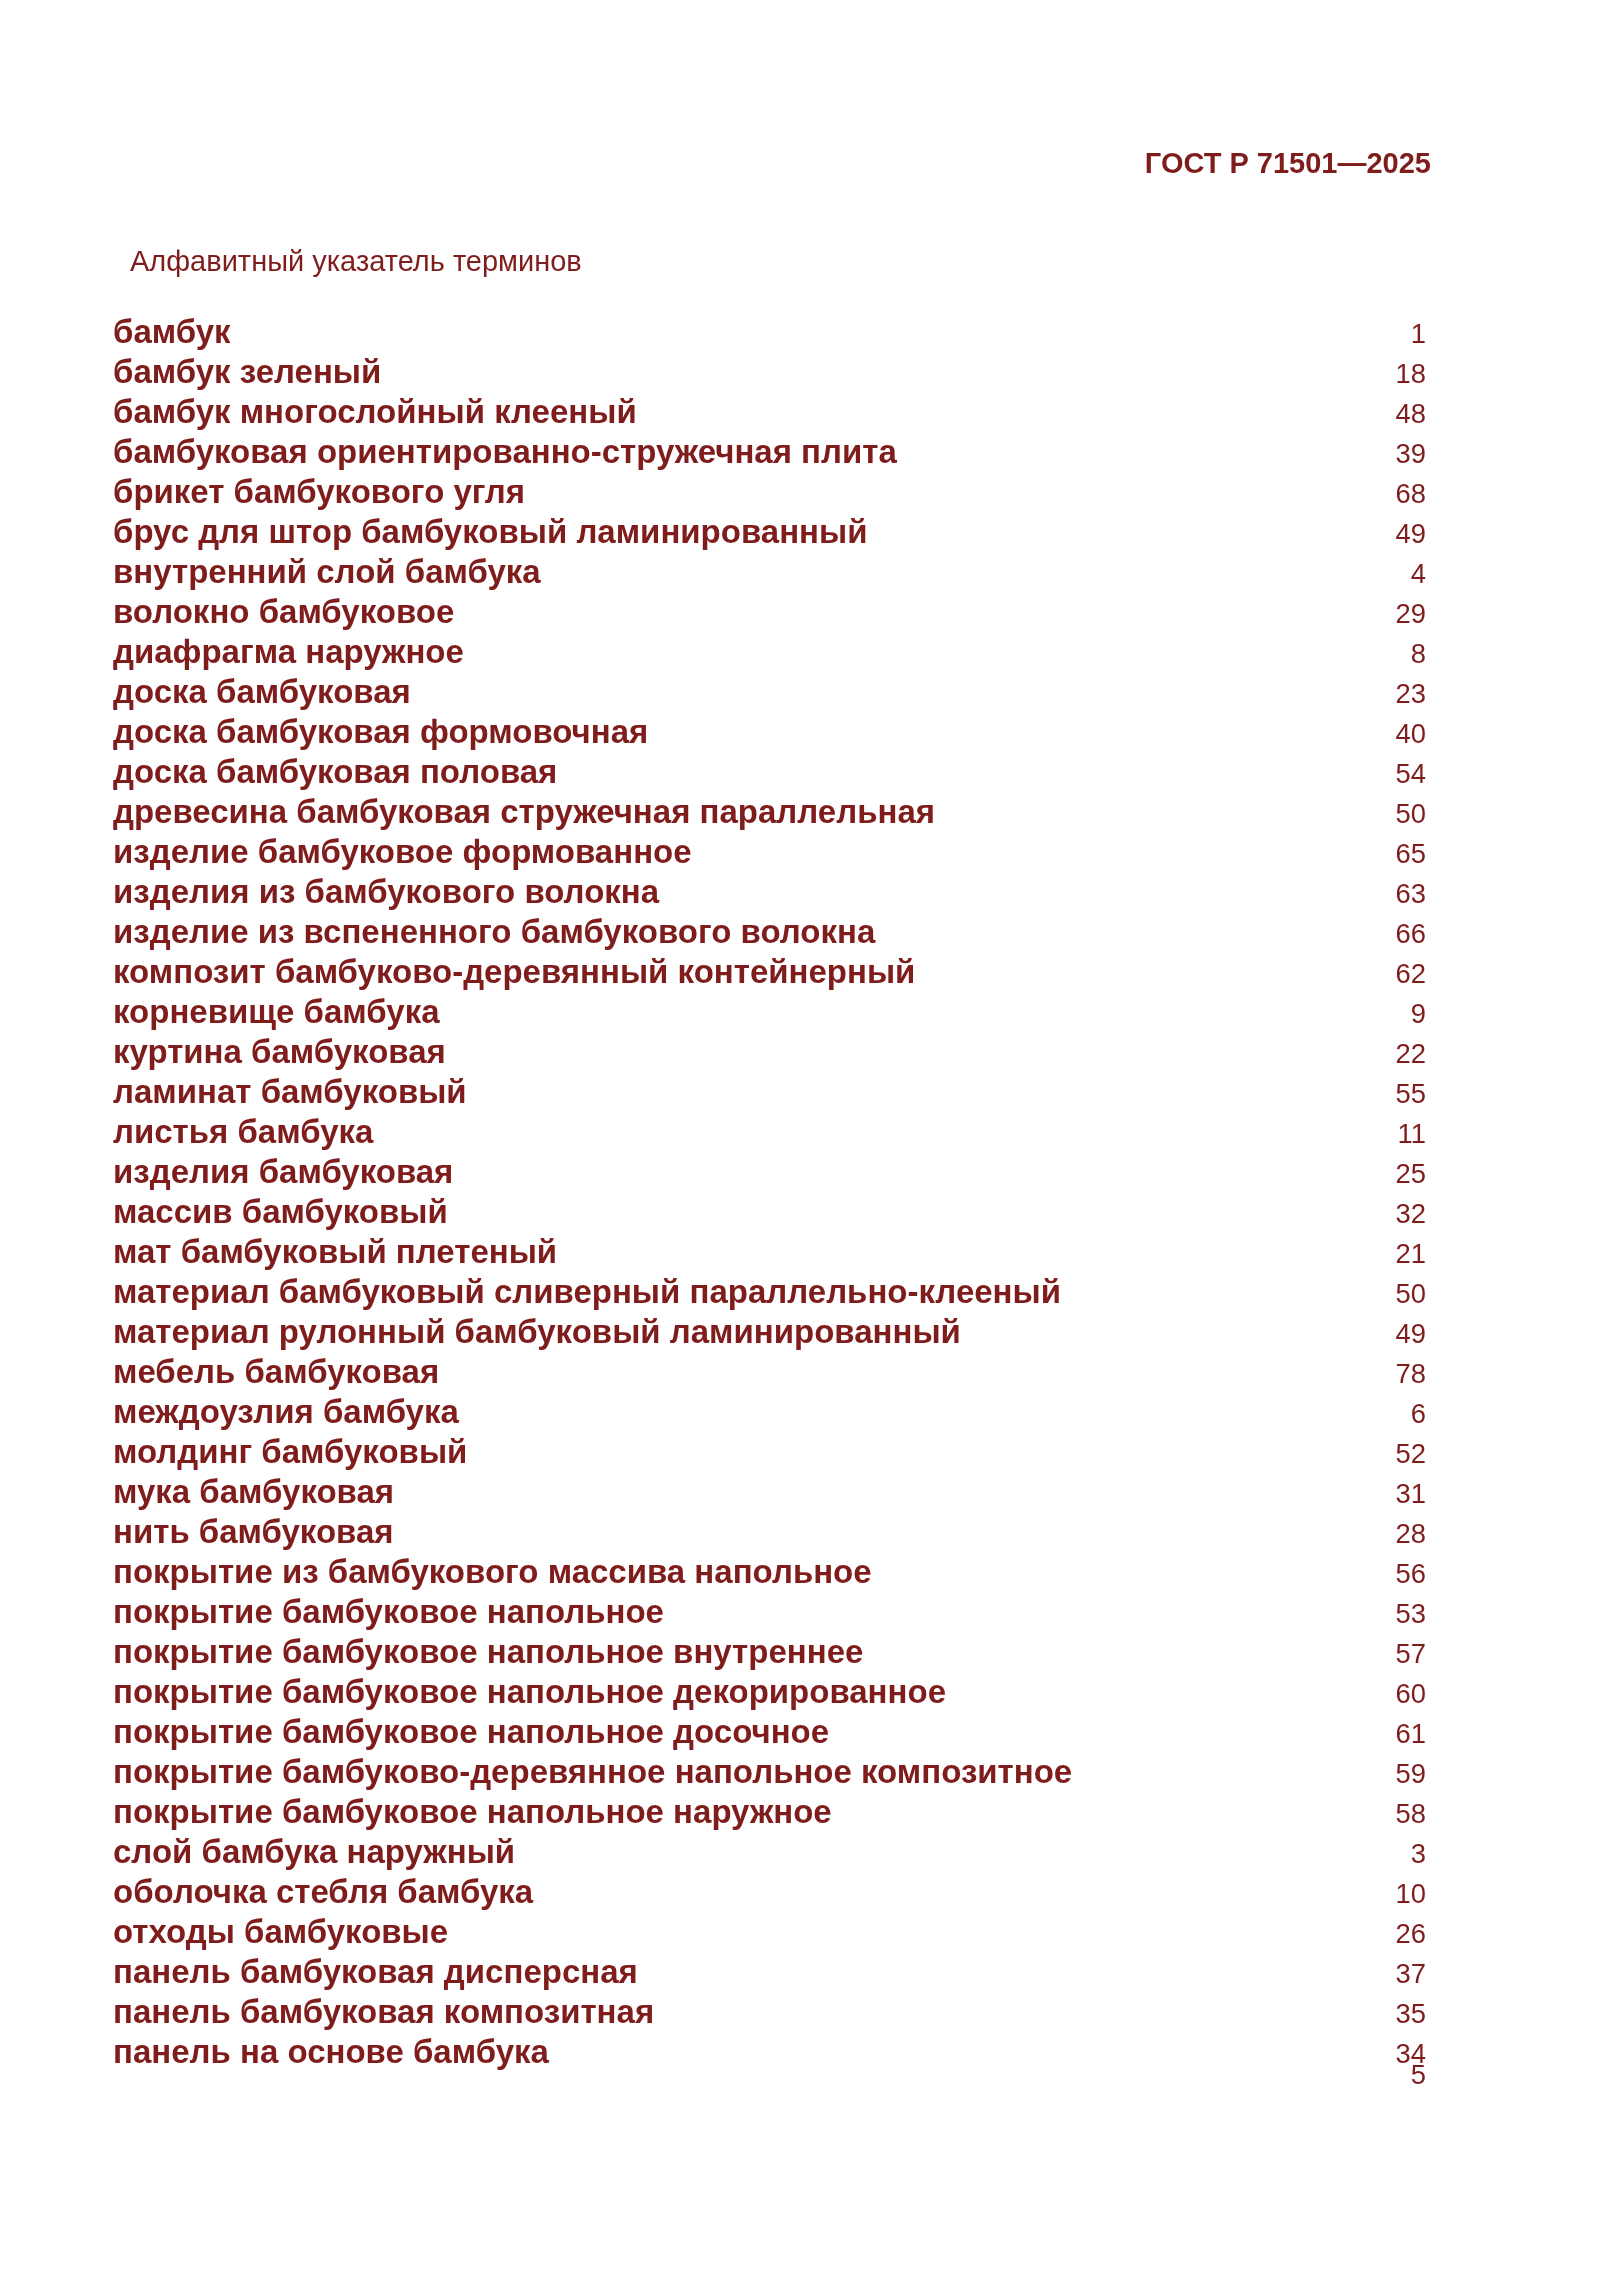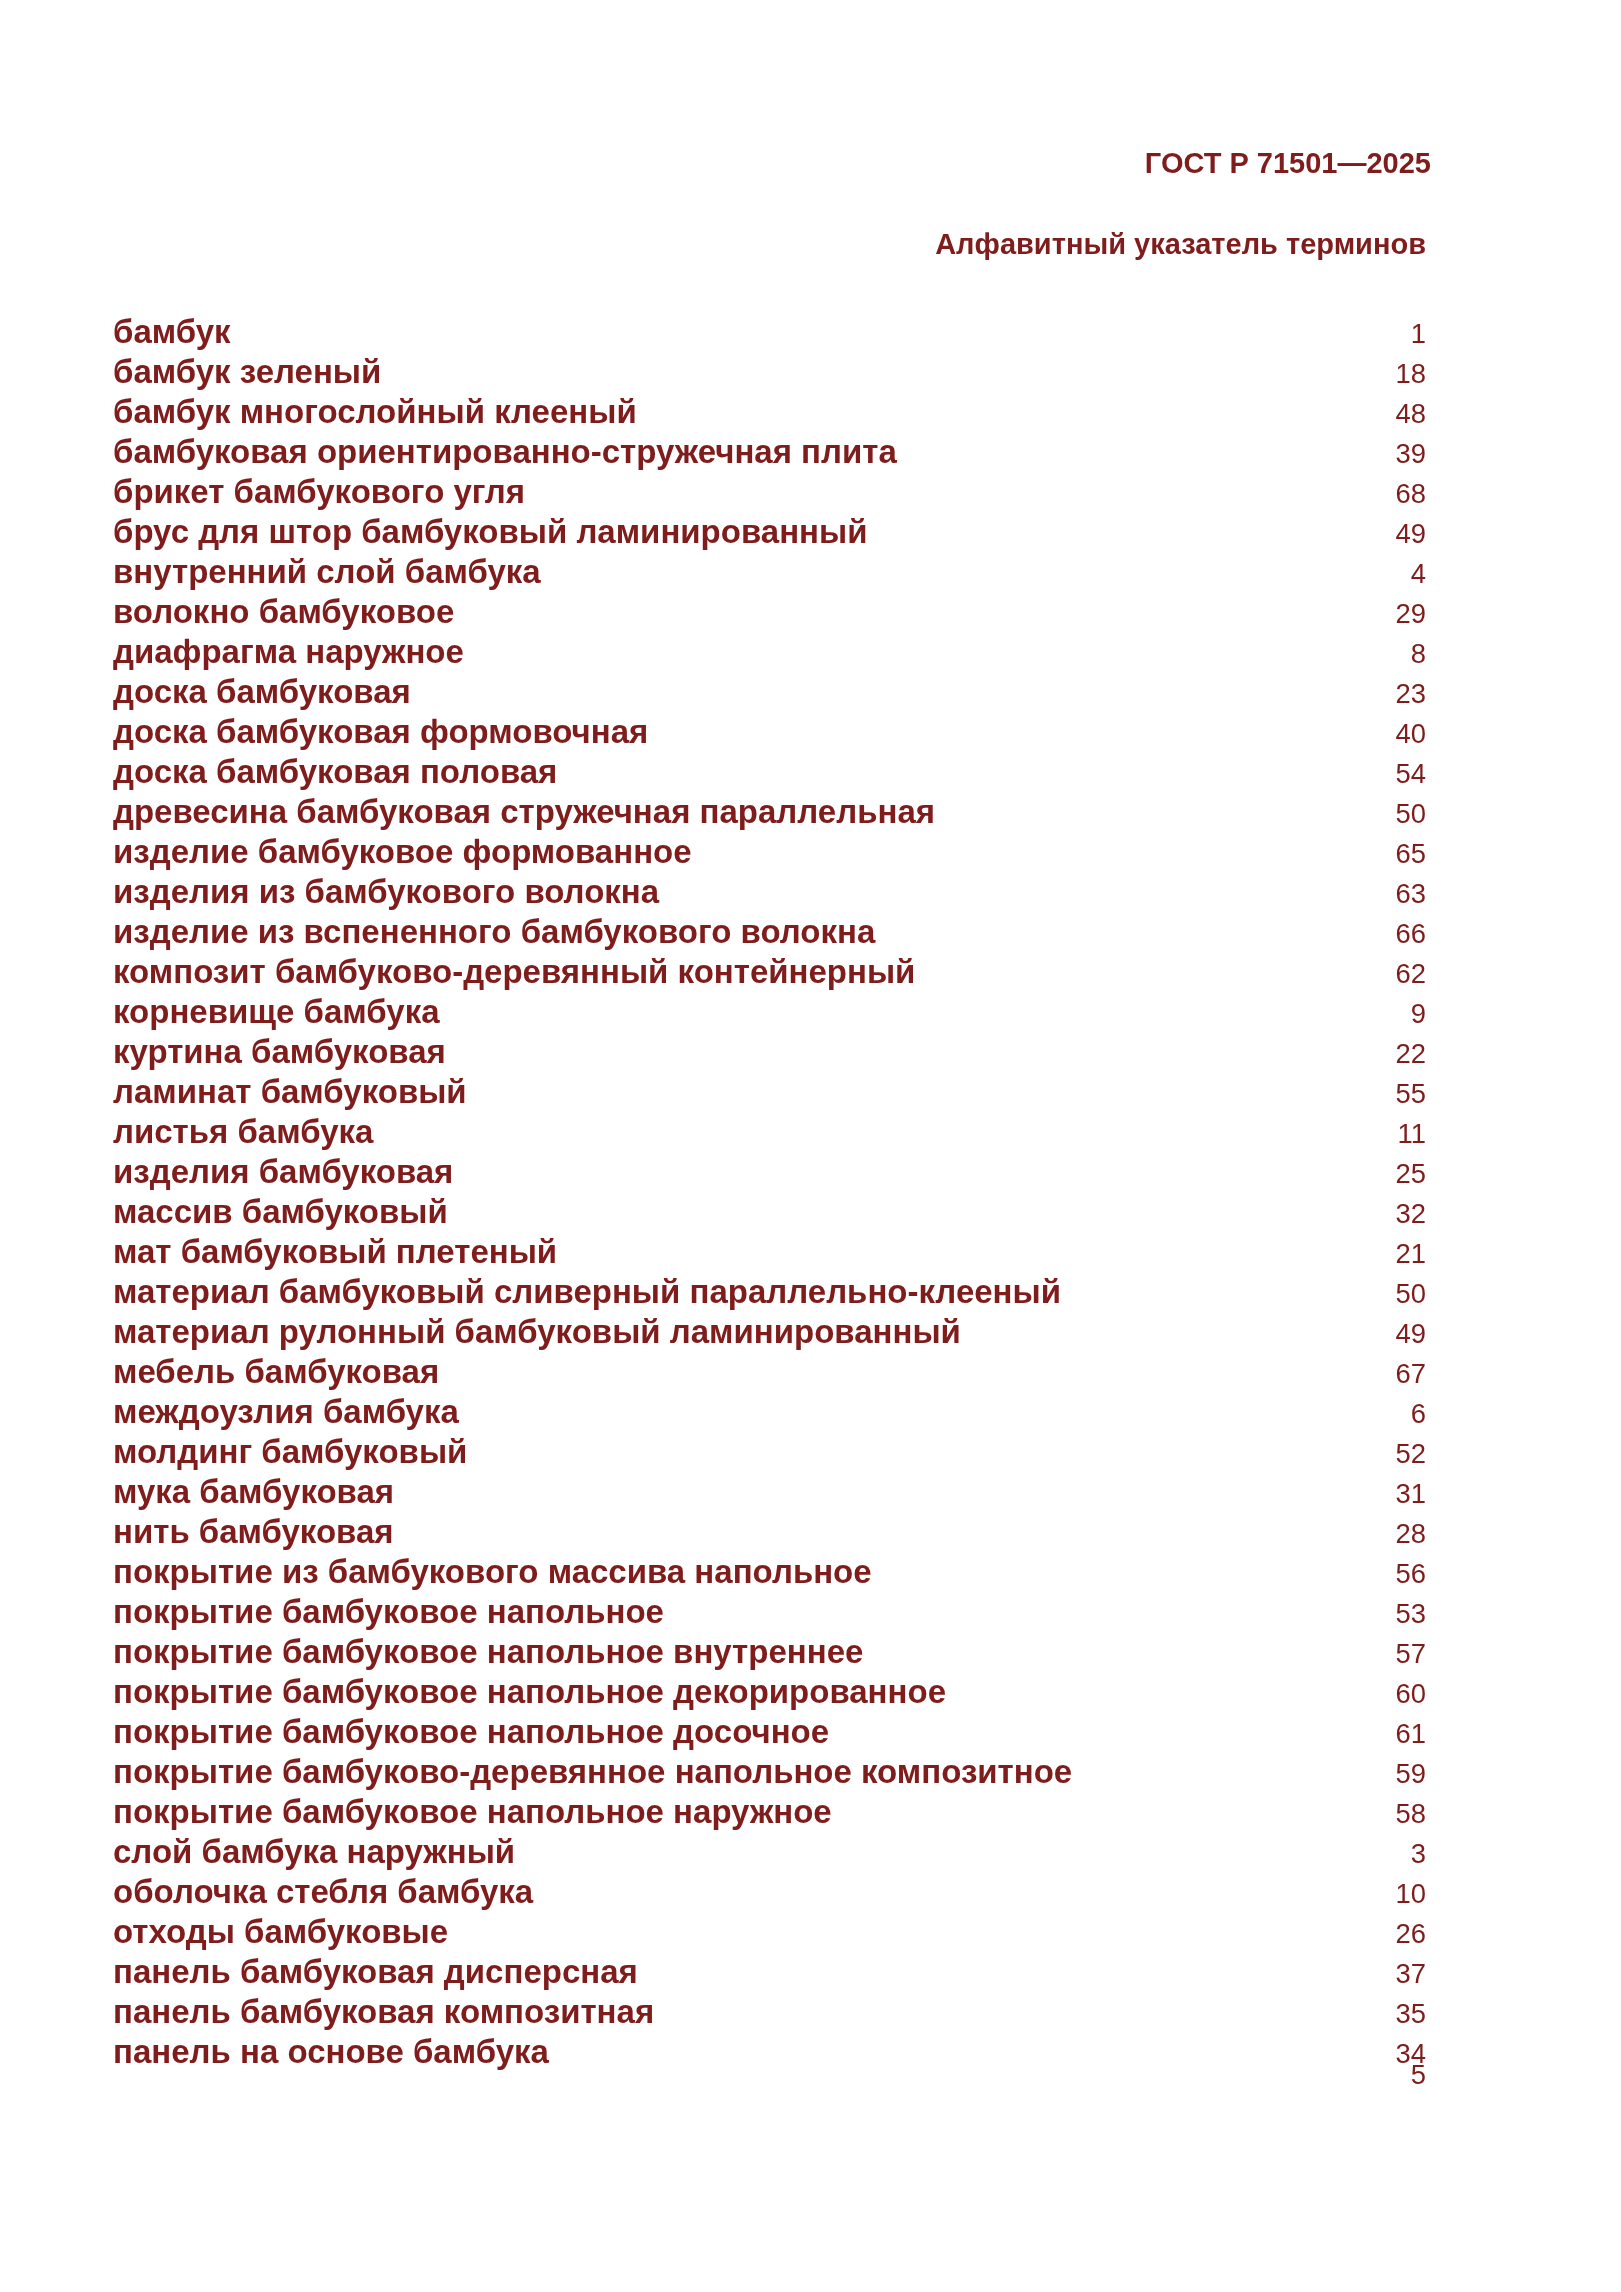--- a/index.html
+++ b/index.html
@@ -24,24 +24,24 @@
     text-align: right;
     font-size: 29px;
     font-weight: bold;
     white-space: nowrap;
   }
   .doc-title {
     position: absolute;
     top: 228px;
     left: 113px;
     width: 1313px;
-    margin: 0;
-    text-align: right;
+    margin: 17px;
+    text-align: left;
     font-size: 29px;
-    font-weight: bold;
+    font-weight: normal;
   }
   .index-list {
     position: absolute;
     top: 312px;
     left: 113px;
     width: 1313px;
   }
   .index-row {
     display: flex;
     justify-content: space-between;
@@ -205,21 +205,21 @@
         <span class="num">50</span>
       </div>
 
       <div class="index-row">
         <span class="term">материал рулонный бамбуковый ламинированный</span>
         <span class="num">49</span>
       </div>
 
       <div class="index-row">
         <span class="term">мебель бамбуковая</span>
-        <span class="num">67</span>
+        <span class="num">78</span>
       </div>
 
       <div class="index-row">
         <span class="term">междоузлия бамбука</span>
         <span class="num">6</span>
       </div>
 
       <div class="index-row">
         <span class="term">молдинг бамбуковый</span>
         <span class="num">52</span>

